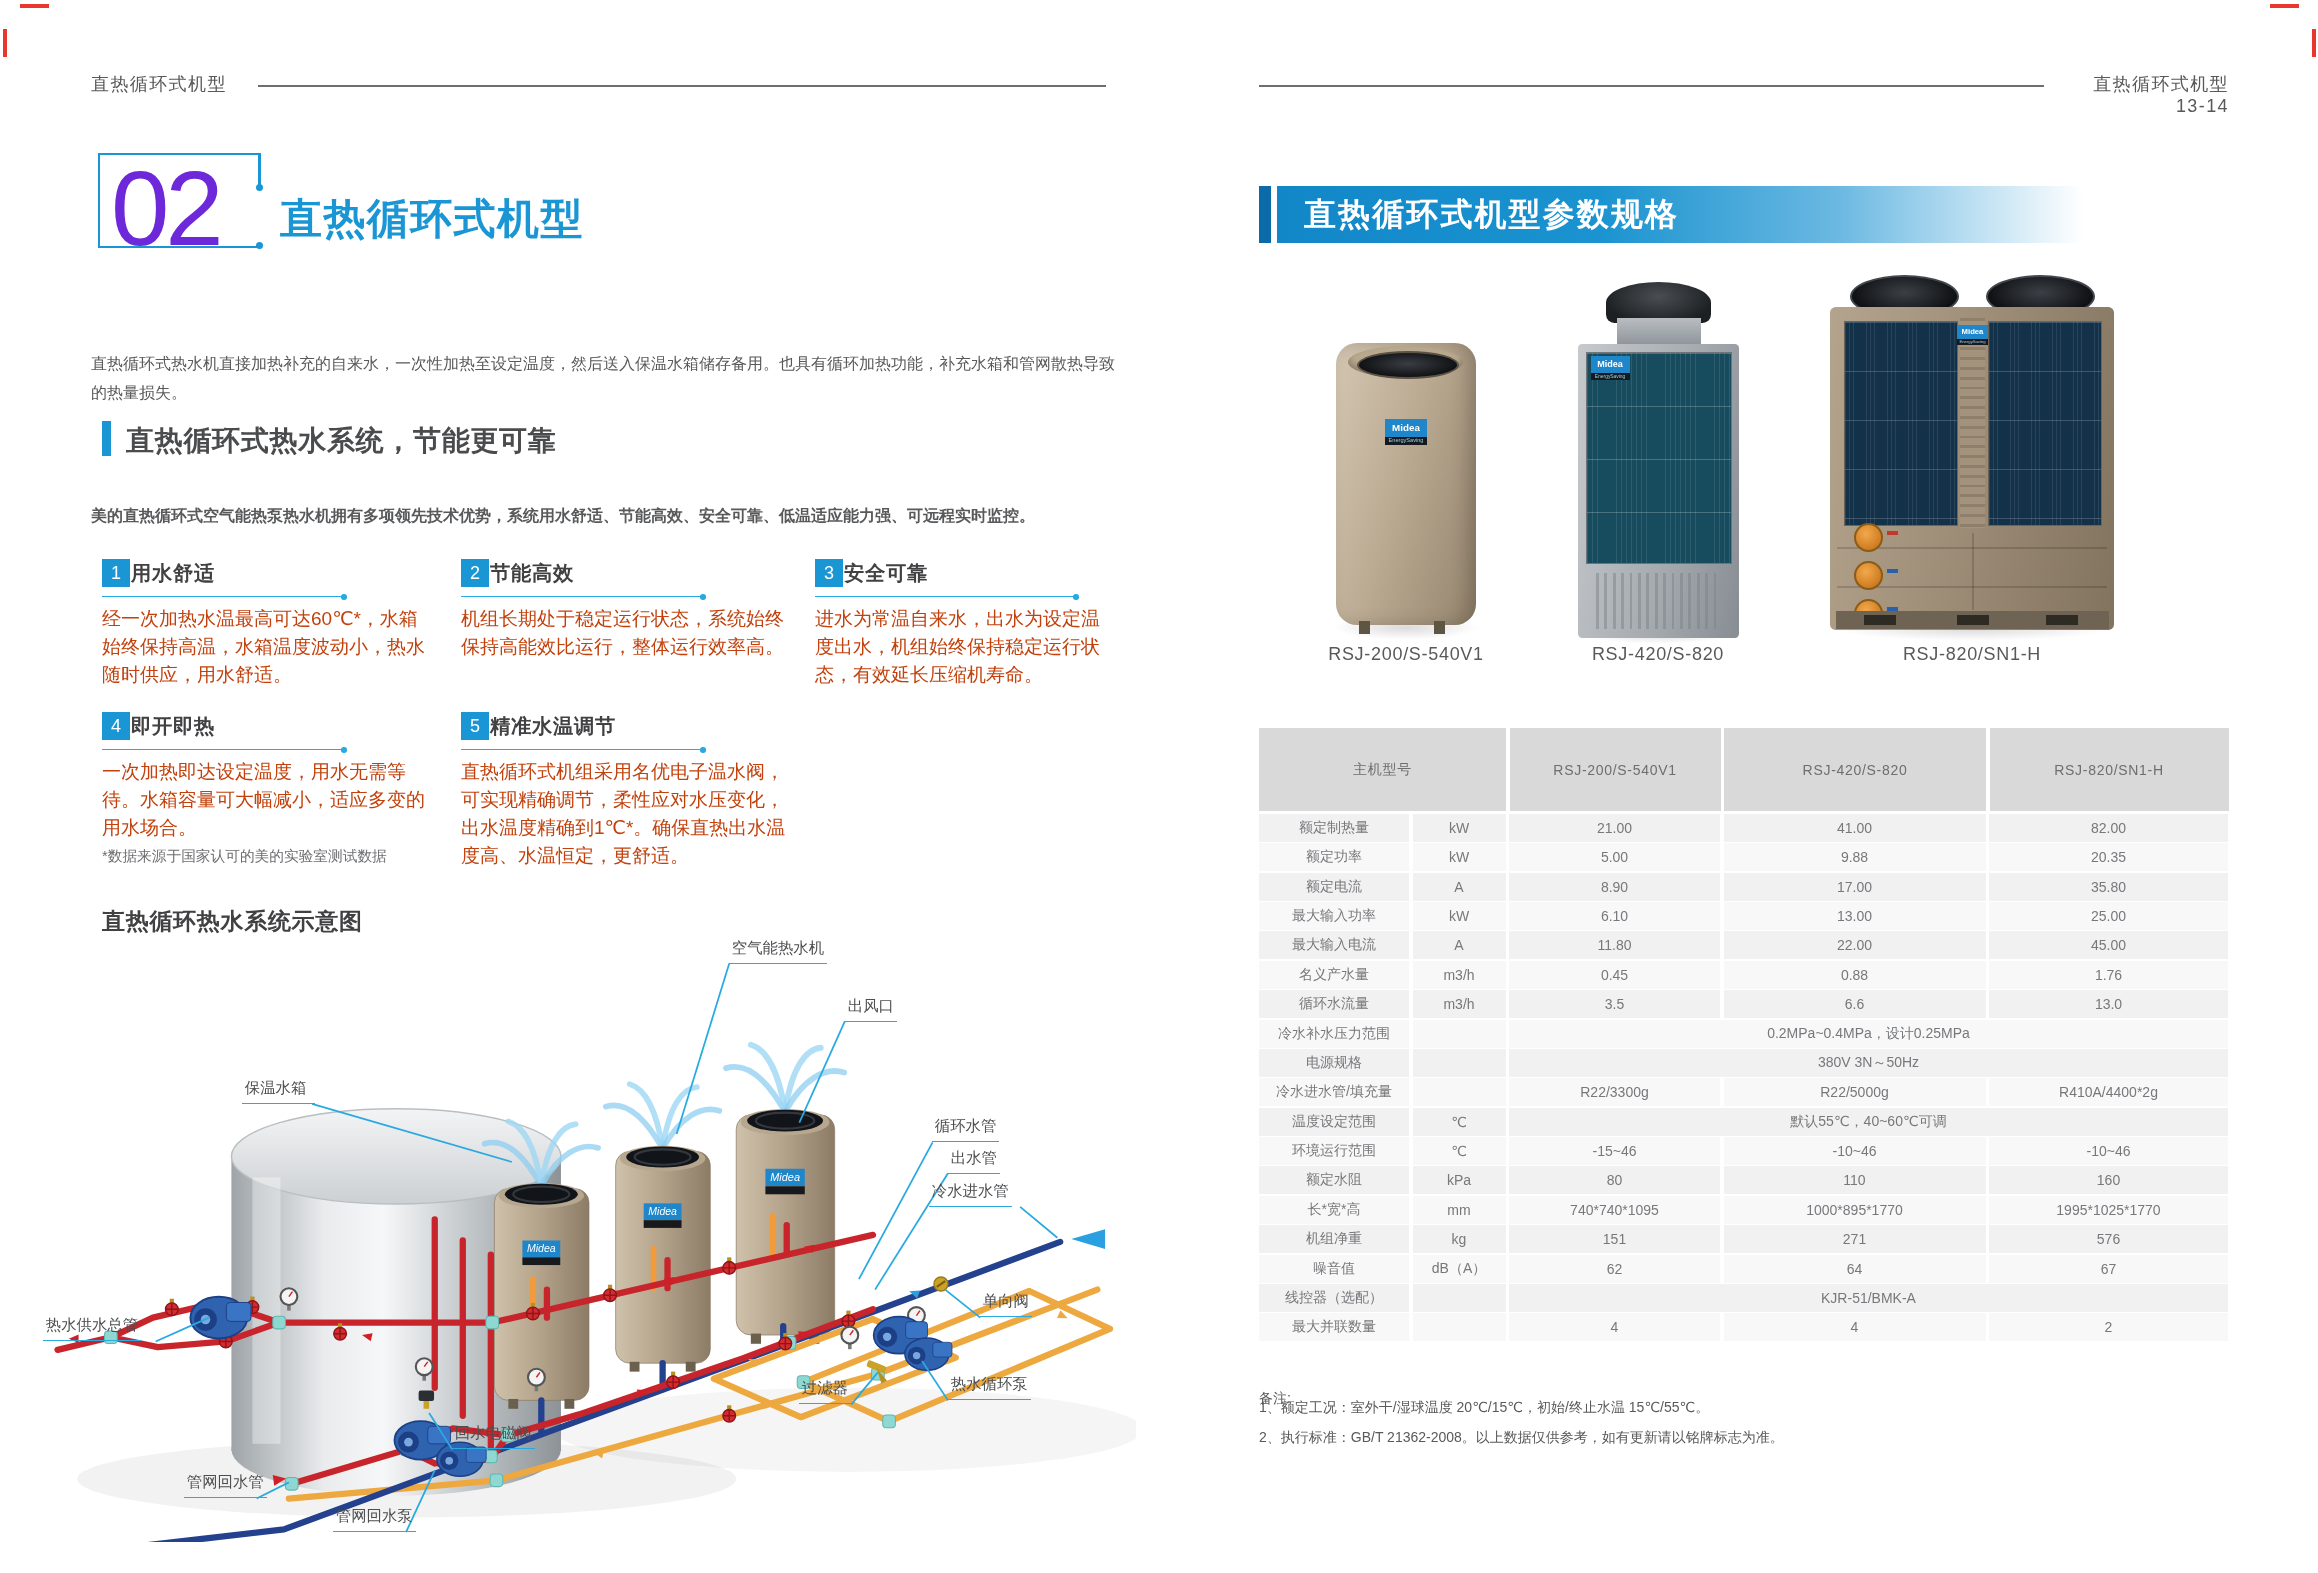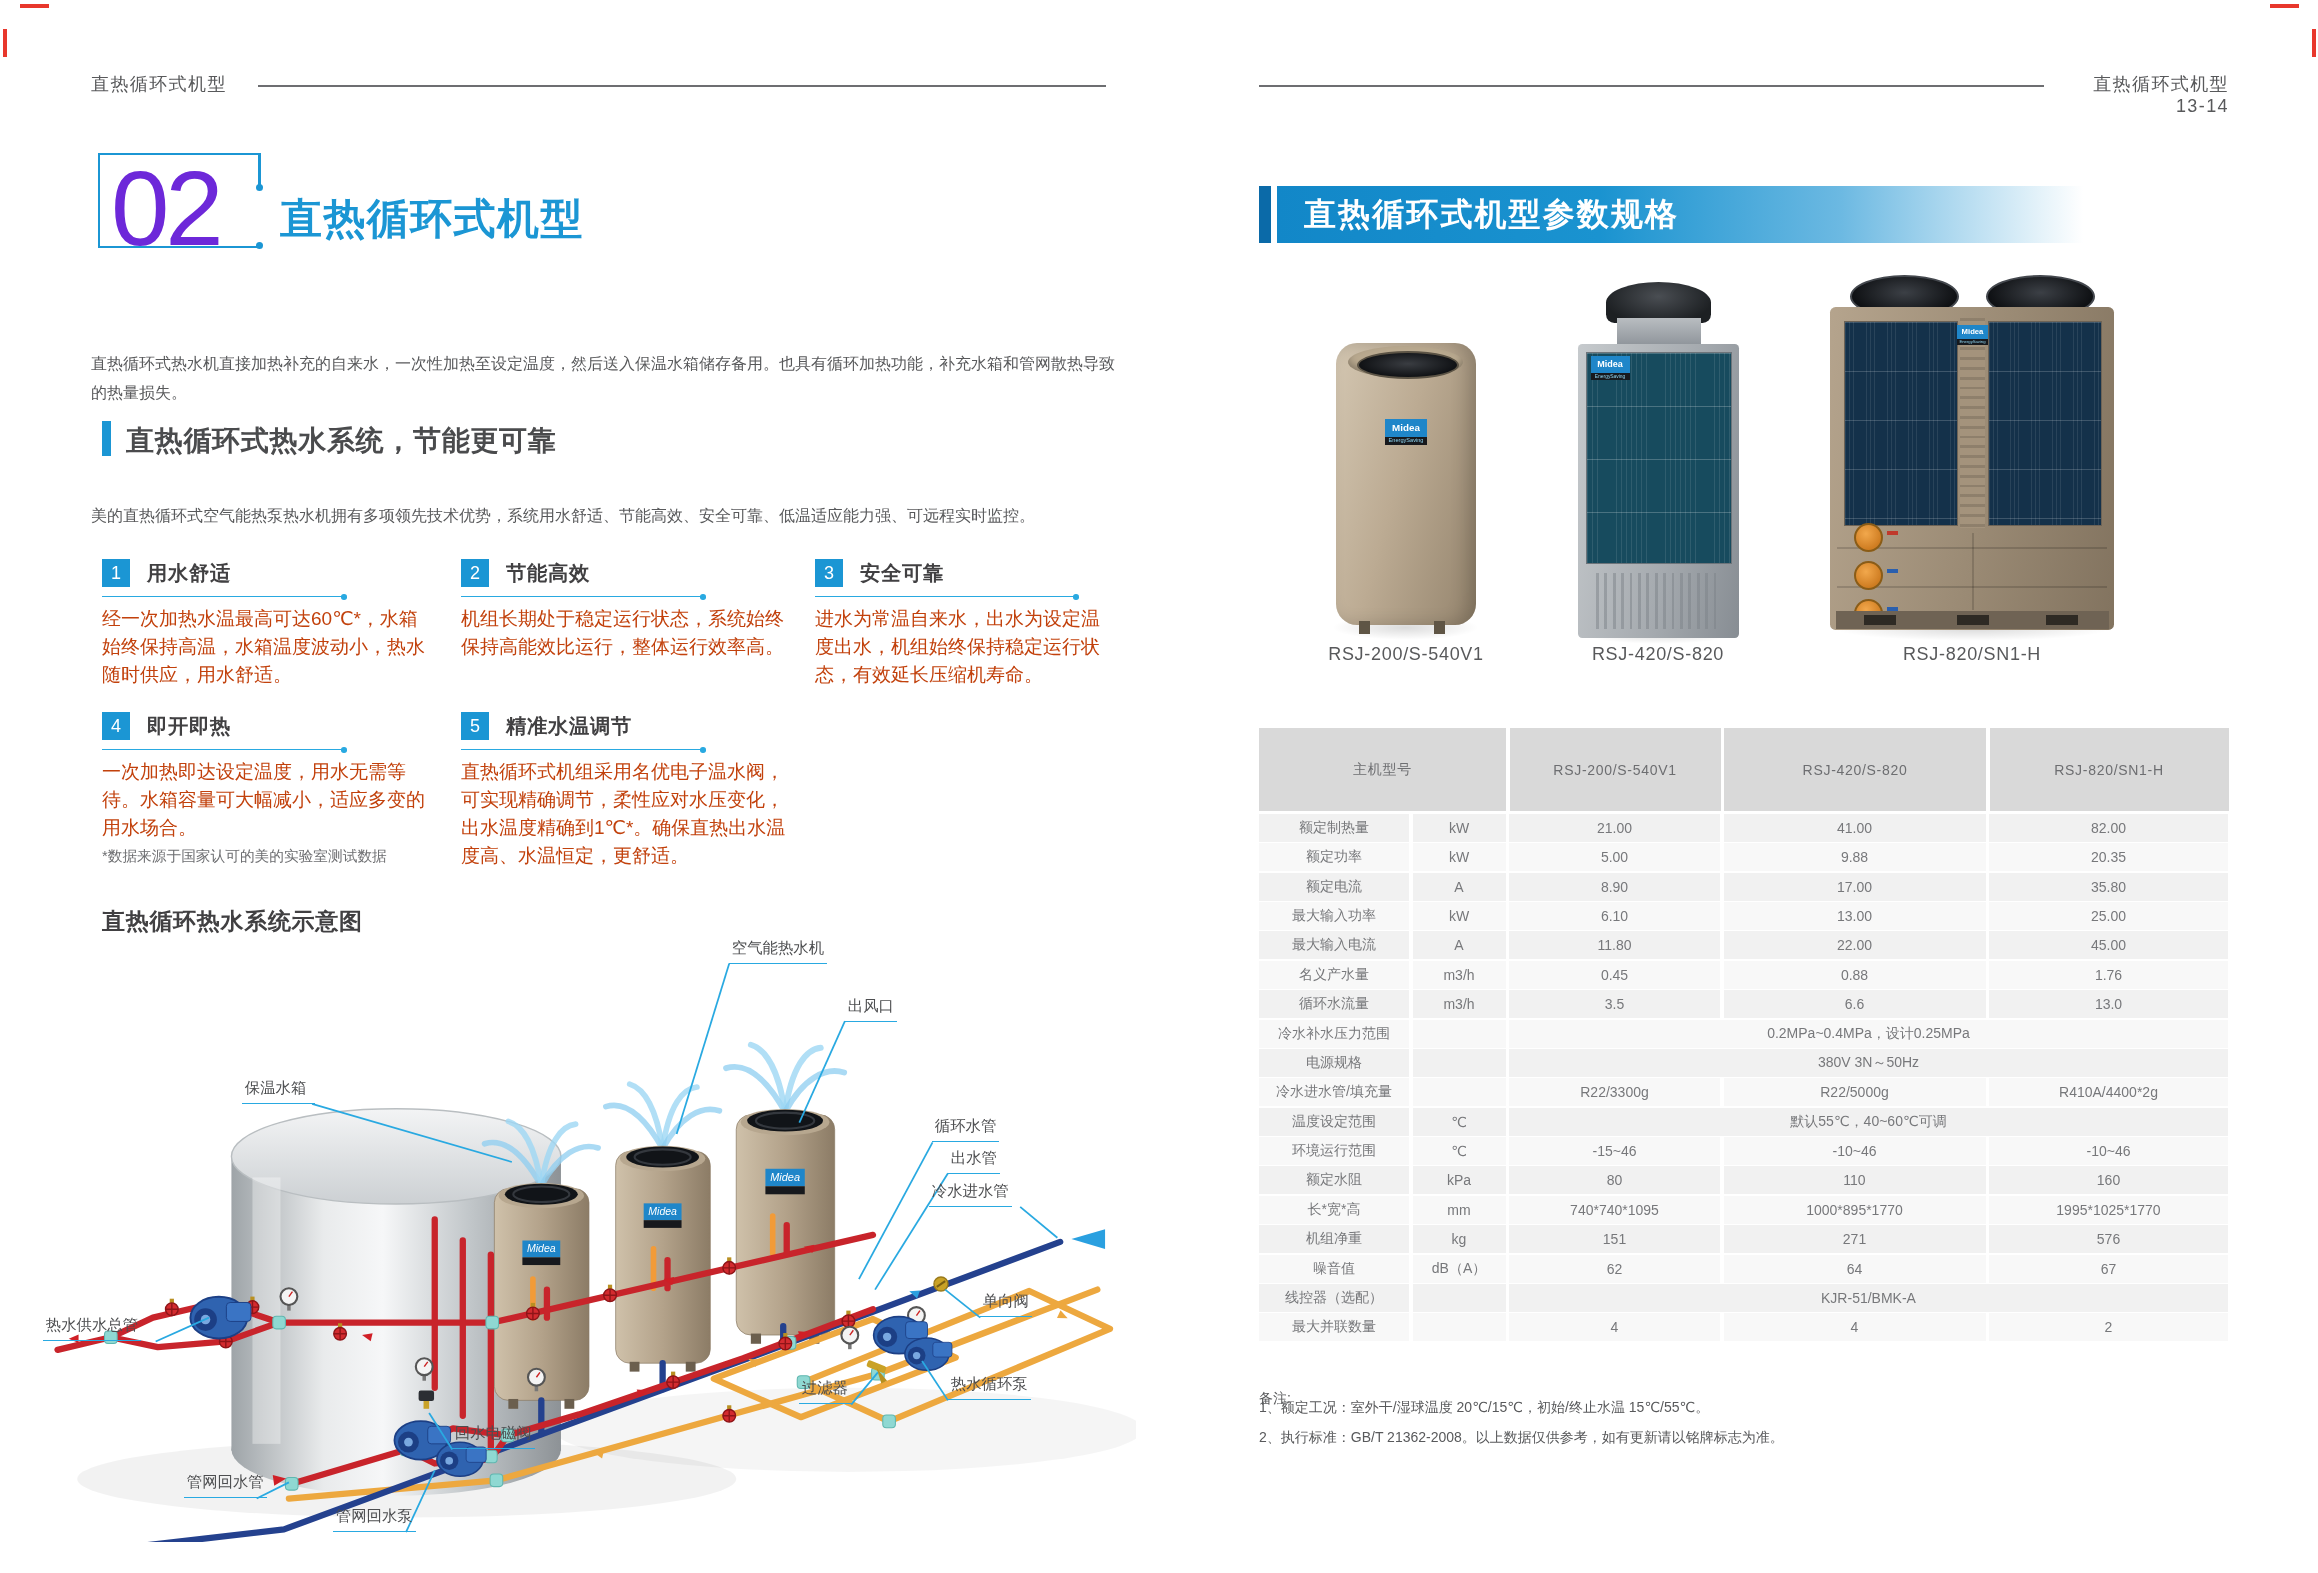--- a/index.html
+++ b/index.html
@@ -16,26 +16,26 @@
   
   .chapter-box{border:2.8px solid #1b96d4;border-right:none;}
   .chapter-vseg{width:2.8px;background:#1b96d4;}
   .chapter-dot{width:7px;height:7px;border-radius:50%;background:#1b96d4;}
   .chapter-num{font-size:105px;font-weight:500;color:#6d28d9;letter-spacing:-4.2px;line-height:1;}
   .chapter-title{font-size:42px;font-weight:bold;color:#1b96d4;letter-spacing:1.4px;}
   .intro{font-size:16px;line-height:29.4px;color:#58595b;}
   
   .sec-bar{width:9px;background:#1b96d4;}
   .sec-title{font-size:28px;font-weight:bold;color:#4a4b4d;letter-spacing:0.7px;}
-  .sec-desc{font-size:16px;color:#58595b;}
+  .sec-desc{font-size:16px;color:#58595b;font-weight:bold;}
   
   .feat{position:absolute;}
   .feat-head{display:flex;align-items:center;height:28px;}
   .feat-num{width:28px;height:28px;background:#1b96d4;color:#fff;font-size:18px;display:flex;align-items:center;justify-content:center;}
-  .feat-title{font-size:20.3px;font-weight:bold;color:#414042;margin-left:17px;letter-spacing:0.7px;}
+  .feat-title{font-size:20.3px;font-weight:bold;color:#414042;margin-left:1px;letter-spacing:0.7px;}
   .feat-line{position:absolute;height:1.4px;background:#29a9e1;}
   .feat-line .dot{position:absolute;right:-2.8px;top:-2.1px;width:5.6px;height:5.6px;border-radius:50%;background:#29a9e1;}
   .feat-body{position:absolute;font-size:19px;line-height:28px;color:#c2410c;}
   .footnote{font-size:14.7px;color:#6d6e71;}
   .diag-title{font-size:23px;font-weight:bold;color:#414042;letter-spacing:0.7px;}
   
   .dlabel{position:absolute;font-size:15.4px;color:#4d4e50;padding:0 2.8px 4.2px 2.8px;border-bottom:1.4px solid #29a9e1;white-space:nowrap;}
   
   .banner-bar{background:#0b6aa8;}
   .banner{background:linear-gradient(90deg,#1287c8 0%,#1a93d0 40%,#6cb9e2 70%,#d7ecf7 92%,#ffffff 100%);display:flex;align-items:center;text-align:center;}

